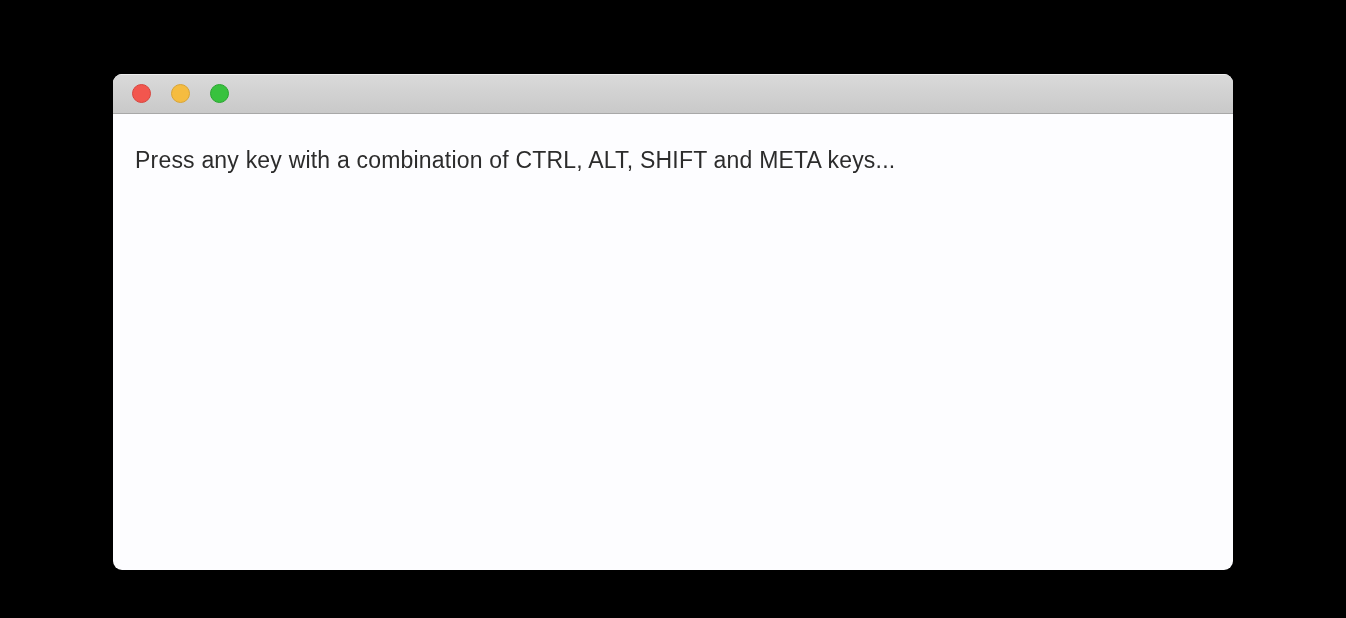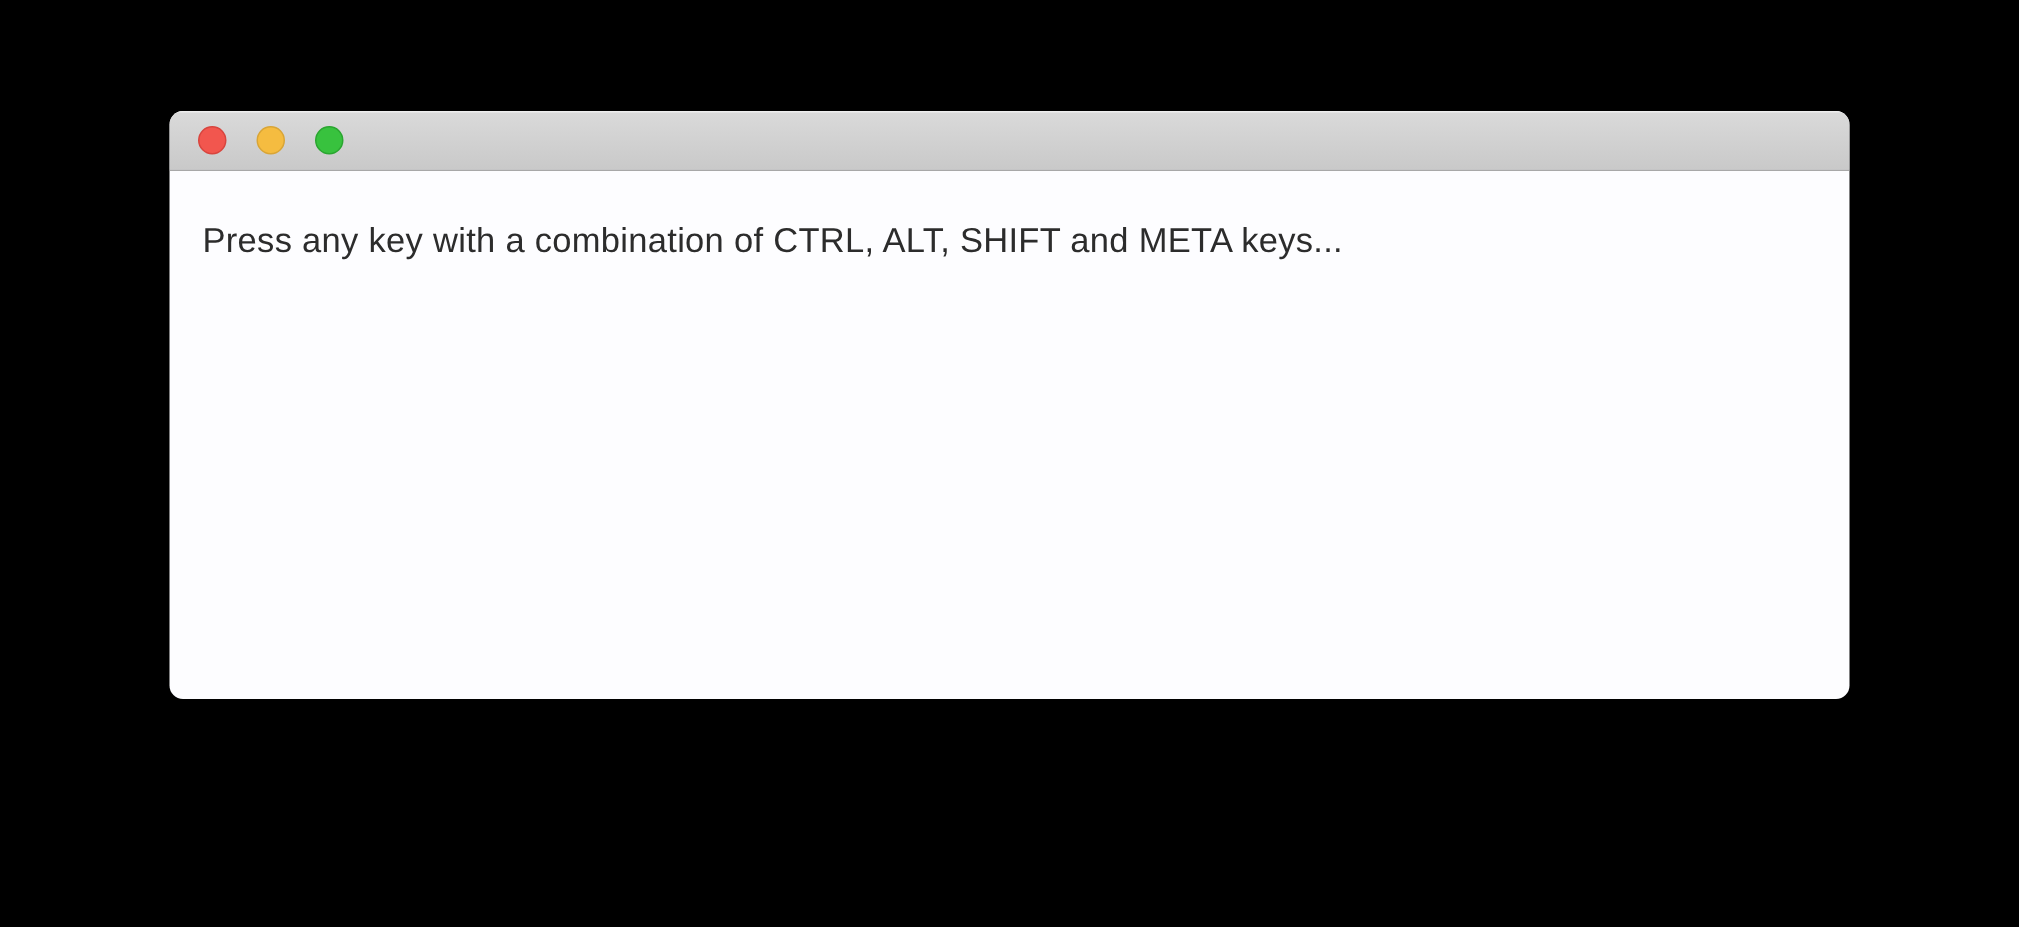--- a/index.html
+++ b/index.html
@@ -17,21 +17,21 @@
     width: 1346px;
     height: 618px;
     background: #000000;
   }
 
   .app-window {
     position: absolute;
     left: 113px;
     top: 74px;
     width: 1120px;
-    height: 392px;
+    height: 496px;
     background: #fdfdff;
     border-radius: 9px;
     overflow: hidden;
     box-shadow: 0 16px 42px rgba(0,0,0,0.6);
   }
 
   .titlebar {
     height: 40px;
     background: linear-gradient(#dadada, #c9c9c9);
     border-bottom: 1px solid #a8a8a8;

